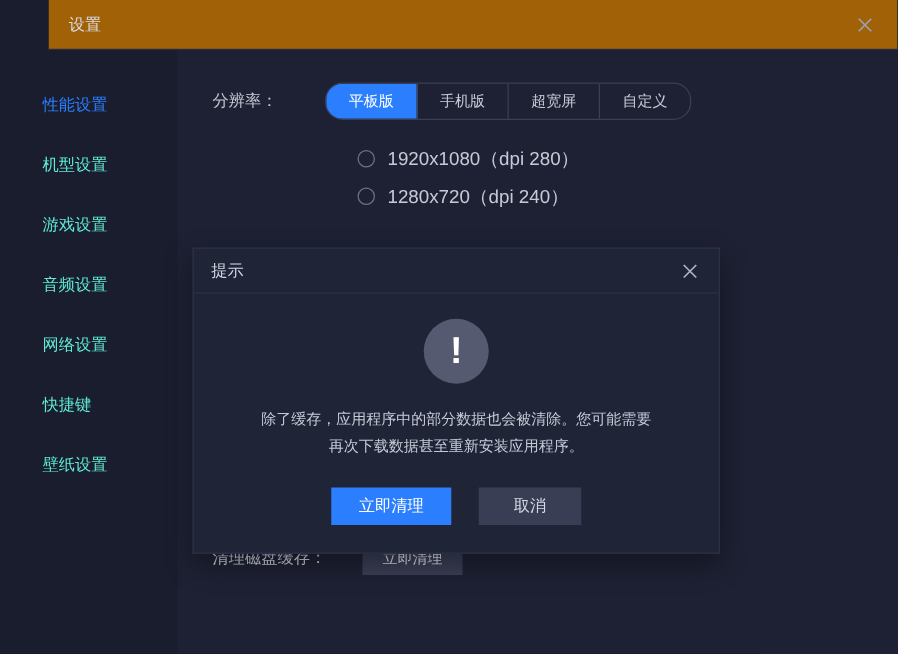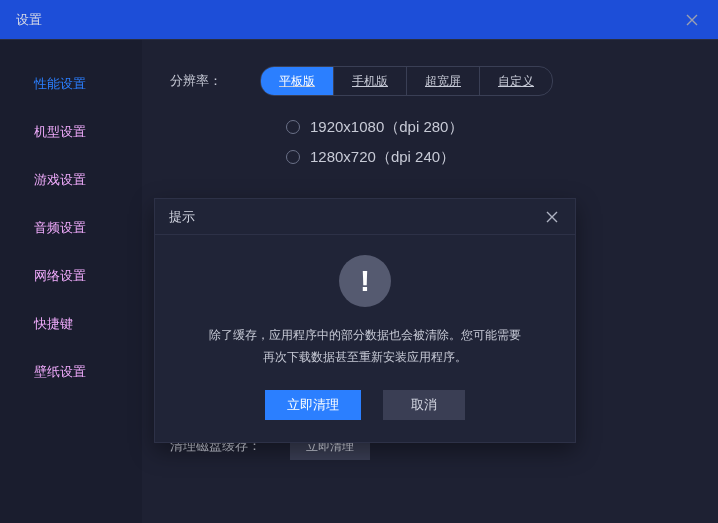--- a/index.html
+++ b/index.html
@@ -4,22 +4,23 @@
 <style>
   * { box-sizing: border-box; margin: 0; padding: 0; }
   html, body { width: 718px; height: 523px; overflow: hidden; font-family: "Microsoft YaHei", "PingFang SC", sans-serif; }
   body { background: #1a1d2e; color: #c8ccd8; font-size: 13px; }
 
   .titlebar {
     height: 40px;
     display: flex;
     align-items: center;
     padding: 0 16px;
-    background: #1d4ed8;
+    background: #a16207;
     border-bottom: 1px solid #2a2d40;
+    margin-left: 39px;
   }
   .titlebar .title { color: #d8dbe6; font-size: 13px; }
   .titlebar .close {
     margin-left: auto;
     width: 20px; height: 20px;
     display: flex; align-items: center; justify-content: center;
     cursor: pointer;
     color: #9ca0b0;
   }
   .titlebar .close svg { width: 12px; height: 12px; }
@@ -29,21 +30,21 @@
   .sidebar {
     width: 142px;
     background: #1a1d2e;
     padding-top: 20px;
   }
   .sidebar-item {
     height: 48px;
     display: flex;
     align-items: center;
     padding-left: 34px;
-    color: #f0abfc;
+    color: #5eead4;
     cursor: pointer;
     font-size: 13px;
   }
   .sidebar-item.active { color: #2b7fff; align-items: center; }
 
   .content {
     flex: 1;
     background: #1e2133;
     padding: 26px 32px 20px 28px;
     position: relative;
@@ -58,21 +59,20 @@
     width: 90px;
     color: #c7cad6;
     font-size: 13px;
   }
 
   .tabs {
     display: flex;
     border: 1px solid #3a3f55;
     border-radius: 14px;
     overflow: hidden;
-    text-decoration: underline;
   }
   .tab {
     height: 28px;
     padding: 0 18px;
     display: flex; align-items: center; justify-content: center;
     color: #c7cad6;
     cursor: pointer;
     font-size: 12px;
     background: transparent;
     border-right: 1px solid #3a3f55;

